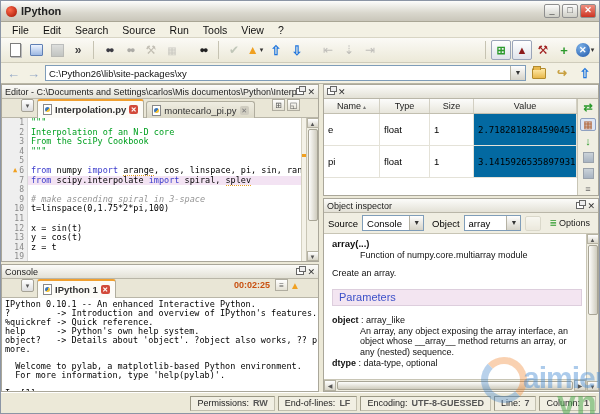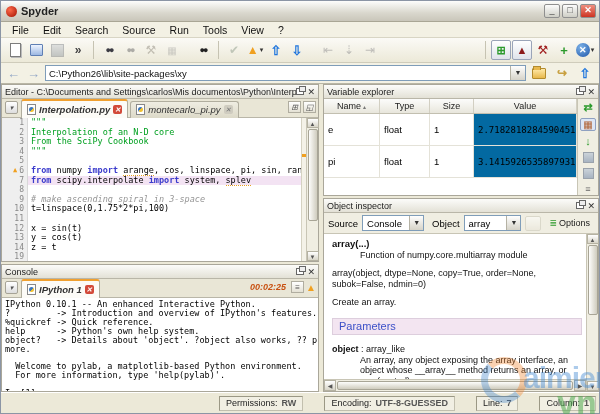--- a/index.html
+++ b/index.html
@@ -54,42 +54,42 @@
 
   .pane { display:flex; flex-direction:column; border:1px solid #aaa79a; background:#fff; min-height:0; }
   .pane-hd { height:14px; background:linear-gradient(#fcfcfa,#e3e1d6); border-bottom:1px solid #b9b6a8; display:flex; align-items:center; padding:0 3px; flex:none; }
   .pane-hd .t { flex:1; font-size:9px; color:#222; white-space:nowrap; overflow:hidden; }
   .dockbtns { display:flex; gap:3px; align-items:center; }
   .float-g { width:8px; height:7px; border:1px solid #666; position:relative; background:#fff; }
   .float-g::after { content:""; position:absolute; right:-3px; top:-3px; width:5px; height:4px; border:1px solid #666; background:#eee; }
   .x-g { font-size:9px; color:#333; line-height:8px; }
 
   
-  .tabbar { height:19px; background:#e9e6d6; border-bottom:1px solid #b9b6a8; display:flex; align-items:center; padding:0 2px; flex:none;font-style:italic; }
+  .tabbar { height:19px; background:#e9e6d6; border-bottom:1px solid #b9b6a8; display:flex; align-items:flex-start; padding:0 18px; flex:none; }
   .tab { height:17px; display:flex; align-items:center; gap:3px; padding:0 5px; font-size:9.5px; border:1px solid #b0ad9e; border-bottom:0; border-radius:3px 3px 0 0; background:linear-gradient(#efede2,#dcd9c8); color:#333; margin-right:2px; white-space:nowrap; }
   .tab.active { background:#fcfbf7; border-top:2px solid #f0a030; font-weight:bold; height:19px; }
   .tab .tclose { width:9px; height:9px; font-size:7px; line-height:9px; text-align:center; color:#fff; background:#d24a3a; border-radius:2px; }
   .tab .tclose.gray { background:#cfccc0; color:#777; }
   .pyico { width:9px; height:11px; background:#fff; border:1px solid #888; position:relative; }
   .pyico::after { content:""; position:absolute; left:1px; top:2px; width:5px; height:5px; border-radius:50%; background:linear-gradient(135deg,#3c76b8 50%,#f0c030 50%); }
   .tab-scrollbtn { width:13px; height:13px; margin:0 3px 2px 1px; background:linear-gradient(#fff,#ddd); border:1px solid #a6a396; border-radius:2px; font-size:7px; color:#555; text-align:center; line-height:11px; }
   .tabbar-right { margin-left:auto; display:flex; gap:2px; align-items:center; padding-bottom:2px; }
   .mini-ico { width:13px; height:12px; border:1px solid #b0ada0; background:linear-gradient(#fff,#e4e1d4); font-size:8px; line-height:11px; text-align:center; color:#555; }
   .timer { color:#c85010; font-size:9px; font-weight:bold; margin-right:3px; }
 
   
   .code-wrap { flex:1; display:flex; min-height:0; background:#fff; position:relative; }
   .code-lines { flex:1; overflow:hidden; font-family:"DejaVu Sans Mono",monospace; font-size:8.5px; line-height:9.6px; }
   .cl { display:flex; height:9.6px; white-space:pre; }
   .cl .gut { width:26px; flex:none; background:#efefef; border-right:1px solid #d8d8d8; color:#888; text-align:right; padding-right:3px; display:flex; justify-content:flex-end; align-items:center; font-size:8px; }
   .cl .gut .wmark { color:#f0a020; font-size:7px; margin-right:2px; }
   .cl .src { flex:1; padding-left:3px; }
   .cl.cur .src { background:#f3e3f3; }
   .s-str { color:#00a020; }
-  .s-kw { color:#3b3bcc; font-weight:bold; }
+  .s-kw { color:#3b3bcc; font-weight:normal; }
   .s-cm { color:#969696; font-style:italic; }
   .s-warn { border-bottom:1px dotted #e8a020; }
   .vscroll { width:12px; flex:none; background:#f0eee2; border-left:1px solid #c8c5b5; display:flex; flex-direction:column; align-items:center; }
   .vscroll .arr { width:12px; height:10px; font-size:6px; text-align:center; line-height:10px; color:#555; background:linear-gradient(#fff,#d8d5c8); border:1px solid #b5b2a2; }
   .vscroll .thumb { width:10px; background:linear-gradient(90deg,#fdfdfb,#cfccbe); border:1px solid #a8a596; border-radius:2px; margin-top:1px; }
   .flagbar { width:5px; flex:none; background:#f4f2e8; border-left:1px solid #d5d2c2; position:relative; }
   .flag { position:absolute; left:0; width:4px; height:3px; background:#f0a020; }
 
   
   .console-out { flex:1; overflow:hidden; font-family:"DejaVu Sans Mono",monospace; font-size:8.5px; line-height:8.9px; padding:2px 0 0 3px; background:#fff; display:flex; }
@@ -147,21 +147,21 @@
   .wm-text { left:522px; top:360px; font-size:30px; font-weight:bold; color:rgba(70,140,210,.45); letter-spacing:-1px; }
   .wm-vn { left:556px; top:382px; font-size:34px; font-weight:bold; color:rgba(80,170,80,.55); }
 </style>
 </head>
 <body>
 
 <div class="window">
 
   <div class="titlebar">
     <div class="app-ico"></div>
-    <div class="title-text">Spyder</div>
+    <div class="title-text">IPython</div>
     <div class="winbtn">_</div>
     <div class="winbtn">□</div>
     <div class="winbtn close">✕</div>
   </div>
 
   <div class="menubar" id="menubar">
       <div class="menu-item">File</div>
       <div class="menu-item">Edit</div>
       <div class="menu-item">Search</div>
       <div class="menu-item">Source</div>
@@ -293,21 +293,21 @@
           </div>
         </div>
         <div class="code-wrap">
           <div class="code-lines" id="code">
               <div class="cl"><span class="gut"><span>1</span></span><span class="src"><span class="s-str">"""</span></span></div>
               <div class="cl"><span class="gut"><span>2</span></span><span class="src"><span class="s-str">Interpolation of an N-D core</span></span></div>
               <div class="cl"><span class="gut"><span>3</span></span><span class="src"><span class="s-str">From the SciPy Cookbook</span></span></div>
               <div class="cl"><span class="gut"><span>4</span></span><span class="src"><span class="s-str">"""</span></span></div>
               <div class="cl"><span class="gut"><span>5</span></span><span class="src"></span></div>
               <div class="cl"><span class="gut"><span class="wmark">▲</span><span>6</span></span><span class="src"><span class="s-kw">from</span><span> numpy </span><span class="s-kw">import</span><span> </span><span class="s-warn">arange</span><span>, cos, linspace, pi, sin, random</span></span></div>
-              <div class="cl cur"><span class="gut"><span>7</span></span><span class="src"><span class="s-kw">from</span><span> scipy.interpolate </span><span class="s-kw">import</span><span> system, </span><span class="s-warn">splev</span></span></div>
+              <div class="cl cur"><span class="gut"><span>7</span></span><span class="src"><span class="s-kw">from</span><span> scipy.interpolate </span><span class="s-kw">import</span><span> spiral, </span><span class="s-warn">splev</span></span></div>
               <div class="cl"><span class="gut"><span>8</span></span><span class="src"></span></div>
               <div class="cl"><span class="gut"><span>9</span></span><span class="src"><span class="s-cm"># make ascending spiral in 3-space</span></span></div>
               <div class="cl"><span class="gut"><span>10</span></span><span class="src"><span>t=linspace(0,1.75*2*pi,100)</span></span></div>
               <div class="cl"><span class="gut"><span>11</span></span><span class="src"></span></div>
               <div class="cl"><span class="gut"><span>12</span></span><span class="src"><span>x = sin(t)</span></span></div>
               <div class="cl"><span class="gut"><span>13</span></span><span class="src"><span>y = cos(t)</span></span></div>
               <div class="cl"><span class="gut"><span>14</span></span><span class="src"><span>z = t</span></span></div>
               <div class="cl"><span class="gut"><span>19</span></span><span class="src"></span></div>
             </div>
           <div class="flagbar">
@@ -349,21 +349,20 @@
         </div>
       </div>
     </div>
 
     <div class="vsplit"></div>
 
     <div class="col-right">
 
       <div class="pane" style="height:112px;">
         <div class="pane-hd">
-          <div class="t">Variable explorer</div>
           <div class="dockbtns">
             <span class="float-g"></span>
             <span class="x-g">✕</span>
           </div>
         </div>
         <div class="varexp-body">
           <div class="vtable">
             <div class="vhead" id="var-cols">
                 <div class="c-name">
                   <span>Name</span>
@@ -439,21 +438,20 @@
           <div class="lockbtn"><span></span></div>
           <div class="optbtn">
             <span class="li">≣</span>
             <span>Options</span>
           </div>
         </div>
         <div class="oi-body">
           <div class="doc">
             <div class="sig">array(...)</div>
             <div class="module">Function of numpy.core.multiarray module</div>
-            <div class="usage">array(object, dtype=None, copy=True, order=None, subok=False, ndmin=0)</div>
             <div class="summary">Create an array.</div>
             <div class="par-bar">Parameters</div>
             <div id="params">
                 <div><span class="param-name">object</span><span> : array_like</span></div>
                 <div class="param-desc">An array, any object exposing the array interface, an object whose __array__ method returns an array, or any (nested) sequence.</div>
                 <div><span class="param-name">dtype</span><span> : data-type, optional</span></div>
               </div>
           </div>
           <div class="vscroll" style="border-left:1px solid #c8c5b5;">
             <div class="arr">▲</div>
@@ -466,24 +464,28 @@
             <div class="thumb"></div>
             <div class="arr">▶</div>
           </div>
         </div>
       </div>
     </div>
   </div>
 
   <div class="statusbar">
     <div class="st-fill"></div>
-    <span id="status-items" style="display:flex;gap:21px;">
+    <span id="status-items" style="display:flex;gap:3px;">
         <div class="st-cell">
           <span class="lab">Permissions:</span>
           <span class="val">RW</span>
+        </div>
+        <div class="st-cell">
+          <span class="lab">End-of-lines:</span>
+          <span class="val">LF</span>
         </div>
         <div class="st-cell">
           <span class="lab">Encoding:</span>
           <span class="val">UTF-8-GUESSED</span>
         </div>
         <div class="st-cell">
           <span class="lab">Line:</span>
           <span class="val">7</span>
         </div>
         <div class="st-cell">

